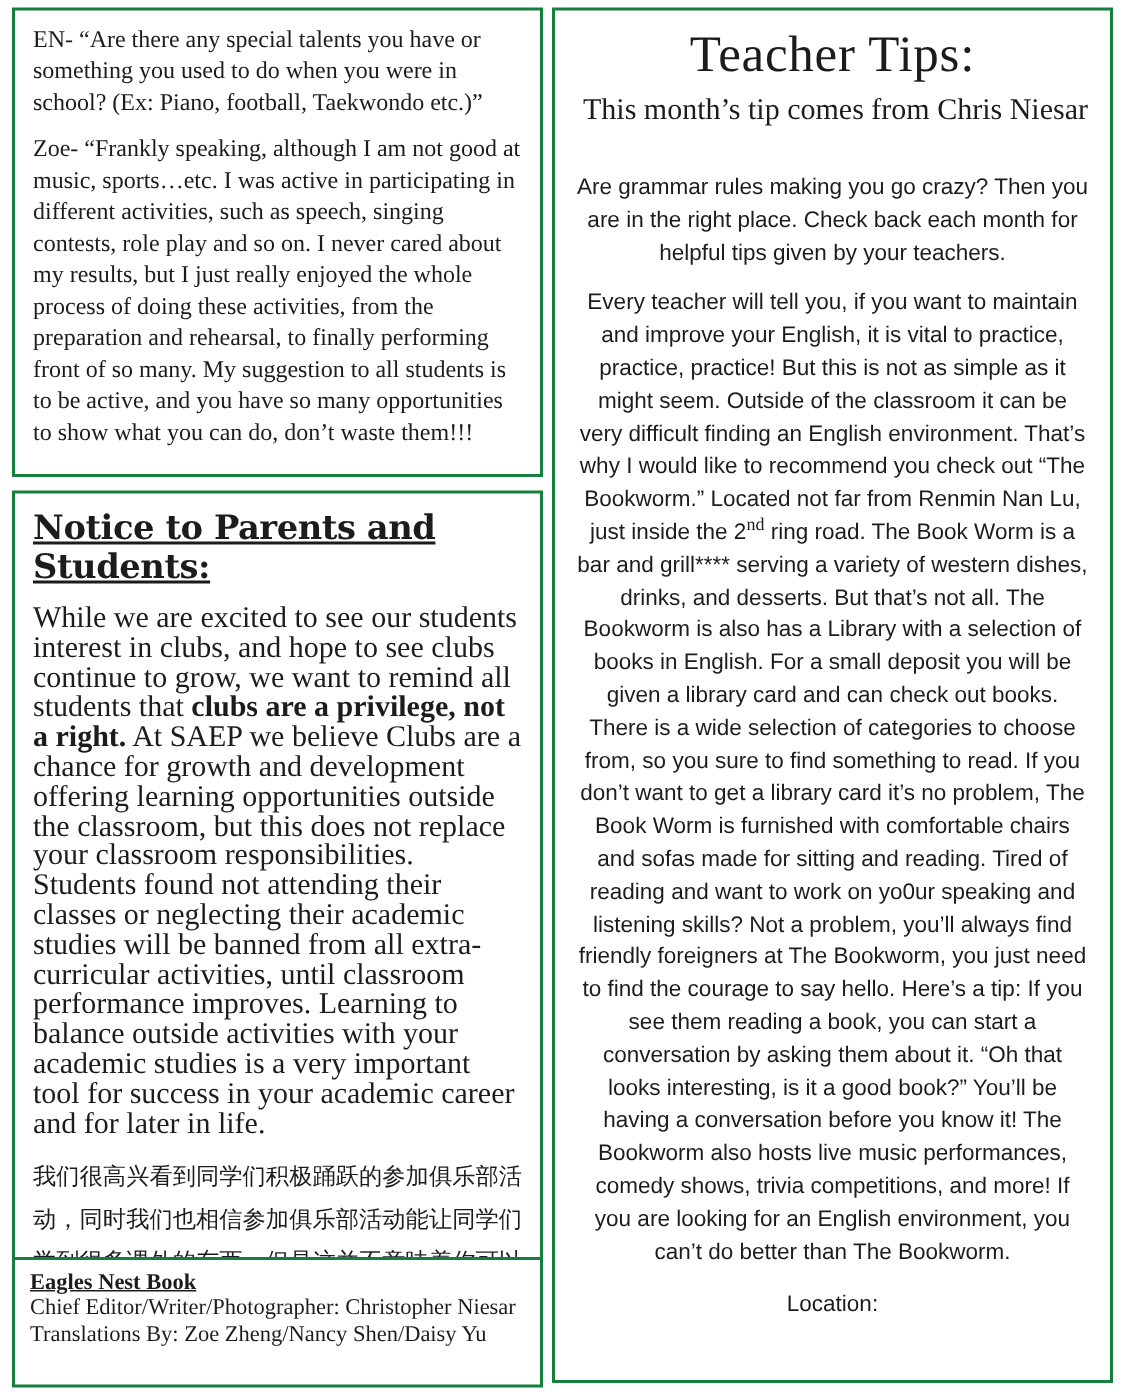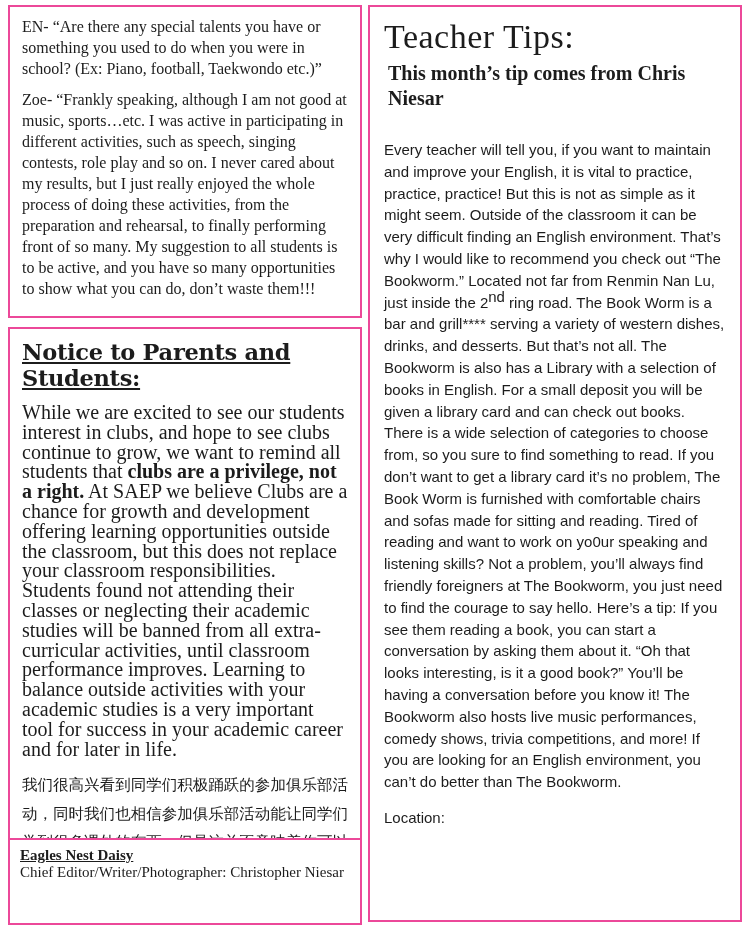--- a/index.html
+++ b/index.html
@@ -7,21 +7,21 @@
     width: 750px; height: 930px;
     background: #ffffff;
     font-family: "Liberation Serif", serif;
     color: #1c1c1c;
     position: relative;
     overflow: hidden;
   }
   .box {
     position: absolute;
     box-sizing: border-box;
-    border: 2px solid #ec4899;
+    border: 2px solid #15803d;
     background: #ffffff;
     overflow: hidden;
   }
   
   #interview-box {
     left: 8px; top: 5px; width: 354px; height: 313px;
     padding: 9px 12px 6px 12px;
   }
   #interview-box p {
     margin: 0 0 10px 0;
@@ -58,62 +58,65 @@
     line-height: 18px;
   }
   #staff-box p {
     margin: 0;
     font-size: 15px; line-height: 17.5px;
   }
   
   #tips-box {
     left: 368px; top: 5px; width: 374px; height: 917px;
     padding: 8px 14px 6px 14px;
+    text-align: center;
   }
   #tips-box h1 {
     margin: 2px 0 4px 0;
     font-size: 34px; font-weight: normal;
     line-height: 40px;
     letter-spacing: 0.5px;
   }
   #tips-box .subtitle {
     margin: 0 0 28px 4px;
-    font-size: 20px; line-height: 25px; font-weight: bold;
+    font-size: 20px; line-height: 25px;
   }
   #tips-box .sans {
     margin: 0 0 12px 0;
     font-family: "Liberation Sans", sans-serif;
     font-size: 15px; line-height: 21.8px;
   }
-  #tips-box .sans sup { font-size: 15px; line-height: 0; }
+  #tips-box .sans sup { font-size: 12px; line-height: 0; font-family: Liberation Serif, serif; }
   #tips-box .location-label { margin-top: 14px; }
   b { font-weight: bold; }
 </style>
 </head>
 <body>
 
 <div>
 
   <section class="box" id="interview-box">
     <p>EN- “Are there any special talents you have or something you used to do when you were in school? (Ex: Piano, football, Taekwondo etc.)”</p>
     <p>Zoe- “Frankly speaking, although I am not good at music, sports…etc.  I was active in participating in different activities, such as speech, singing contests, role play and so on.  I never cared about my results, but I just really enjoyed the whole process of doing these activities, from the preparation and rehearsal, to finally performing front of so many. My suggestion to all students is to be active, and you have so many opportunities to show what you can do, don’t waste them!!!</p>
   </section>
 
   <section class="box" id="notice-box">
     <h2>Notice to Parents and Students:</h2>
     <p class="notice-en">While we are excited to see our students interest in clubs, and hope to see clubs continue to grow, we want to remind all students that <b>clubs are a privilege, not a right.</b>  At SAEP we believe Clubs are a chance for growth and development offering learning opportunities outside the classroom, but this does not replace your classroom responsibilities.  Students found not attending their classes or neglecting their academic studies will be banned from all extra-curricular activities, until classroom performance improves.   Learning to balance outside activities with your academic studies is a very important tool for success in your academic career and for later in life.</p>
     <p class="notice-zh">我们很高兴看到同学们积极踊跃的参加俱乐部活动，同时我们也相信参加俱乐部活动能让同学们学到很多课外的东西。但是这并不意味着你可以无视作为一名学生应有的责任。一旦发现有学生缺课或者不认真对待学习，那么将禁止参加一切课外活动，直到你的学习表现有所改善。学会平衡课外活动与学习之间的关系是很重要的，做好这一点将有益于你之后的学习生活。</p>
   </section>
 
   <section class="box" id="staff-box">
-    <h3>Eagles Nest Daisy</h3>
+    <h3>Eagles Nest Book</h3>
     <p>Chief Editor/Writer/Photographer:  Christopher Niesar</p>
+    <p>Translations By: Zoe Zheng/Nancy Shen/Daisy Yu</p>
   </section>
 
   <section class="box" id="tips-box">
     <h1>Teacher Tips:</h1>
     <p class="subtitle">This month’s tip comes from Chris Niesar</p>
+    <p class="sans">Are grammar rules making you go crazy?  Then you are in the right place.  Check back each month for helpful tips given by your teachers.</p>
     <p class="sans">Every teacher will tell you, if you want to maintain and improve your English, it is vital to practice, practice, practice!  But this is not as simple as it might seem.  Outside of the classroom it can be very difficult finding an English environment.  That’s why I would like to recommend you check out “The Bookworm.”  Located not far from Renmin Nan Lu, just inside the 2<sup>nd</sup> ring road.  The Book Worm is a bar and grill**** serving a variety of western dishes, drinks, and desserts.  But that’s not all.  The Bookworm is also has a Library with a selection of books in English.  For a small deposit you will be given a library card and can check out books.  There is a wide selection of categories to choose from, so you sure to find something to read.  If you don’t want to get a library card it’s no problem, The Book Worm is furnished with comfortable chairs and sofas made for sitting and reading.  Tired of reading and want to work on yo0ur speaking and listening skills?  Not a problem, you’ll always find friendly foreigners at The Bookworm, you just need to find the courage to say hello.  Here’s a tip:  If you see them reading a book, you can start a conversation by asking them about it.  “Oh that looks interesting, is it a good book?” You’ll be having a conversation before you know it!  The Bookworm also hosts live music performances, comedy shows, trivia competitions, and more! If you are looking for an English environment, you can’t do better than The Bookworm.</p>
     <p class="sans location-label">Location:</p>
 
   </section>
 
 </div>
 
 </body></html>

